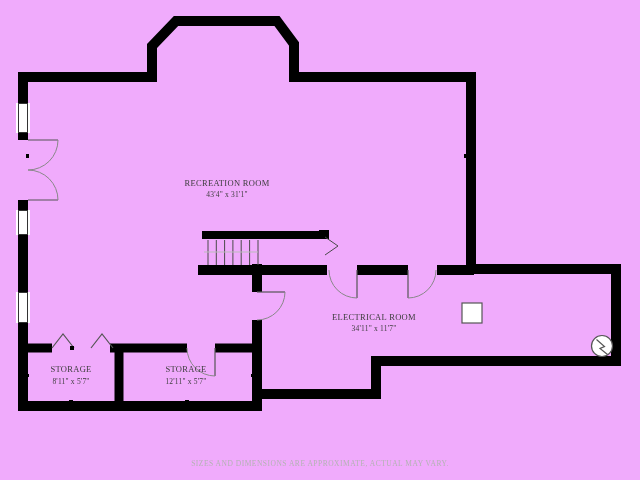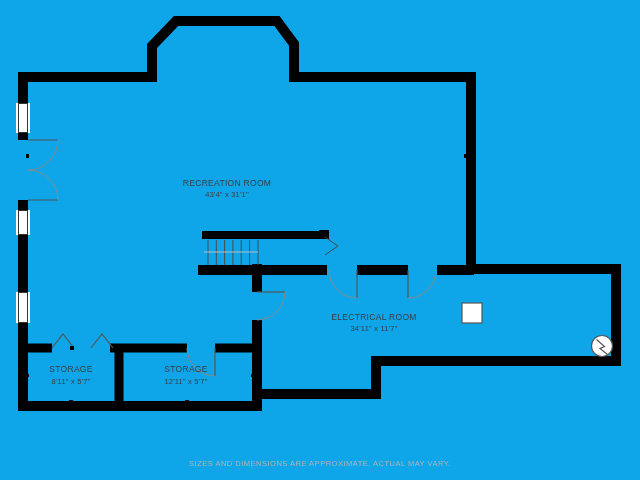--- a/index.html
+++ b/index.html
@@ -1,21 +1,21 @@
 <!DOCTYPE html>
 <html><head>
 <meta charset="utf-8">
 <style>
   html,body{margin:0;padding:0;background:#ffffff;}
   .stage{
     position:relative;
     width:640px;height:480px;
-    background:#0ea5e9;
+    background:#f0abfc;
     overflow:hidden;
-    font-family:Liberation Sans, sans-serif;
+    font-family:Liberation Serif, serif;
   }
   svg{display:block;}
   .wall{stroke:#000000;fill:none;}
   .w10{stroke-width:10;}
   .w9{stroke-width:9;}
   .w8{stroke-width:8;}
   .sq{stroke-linecap:square;}
   .frame{stroke:#333333;stroke-width:1;fill:#ffffff;}
   .winbg{fill:#ffffff;stroke:none;}
   .panel{stroke:#555555;stroke-width:1.2;fill:none;}

